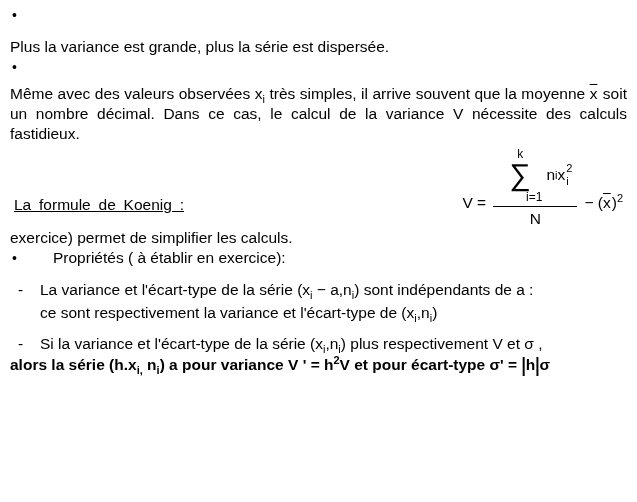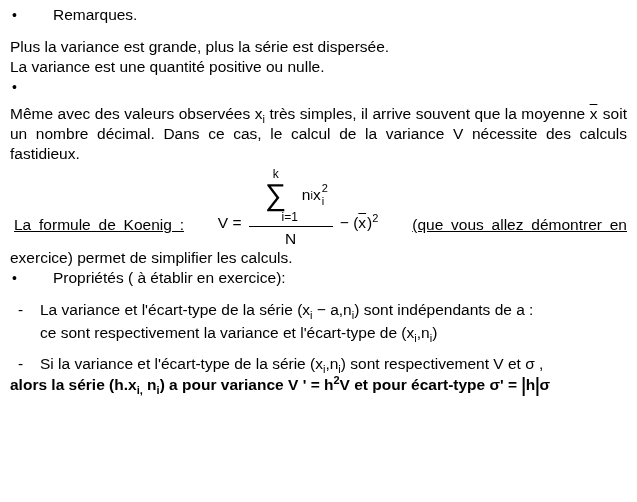--- a/index.html
+++ b/index.html
@@ -58,24 +58,22 @@
   .outdent-line{margin-top:9px;line-height:22px;font-weight:bold;}
   .tallbar{display:inline-block;transform:scaleY(1.3);}
 </style>
 </head>
 <body>
 
 <div class="page">
 
   <div class="bullet-row mb-r">
     <span class="bullet">•</span>
-    <span class="b-label">Remarques.</span>
   </div>
   <p class="body">Plus la variance est grande, plus la série est dispersée.</p>
-  <p class="body mb-sec">La variance  est une quantité positive ou nulle.</p>
 
   <div class="bullet-row mb-t">
     <span class="bullet">•</span>
   </div>
   <p class="body just methode-para">
     <span>Même avec des valeurs observées x</span><sub>i</sub><span> très simples, il arrive souvent que la moyenne </span><span class="xbar">x</span><span> soit un nombre décimal. Dans ce cas, le calcul de la variance V nécessite des calculs fastidieux.</span>
   </p>
 
   <div class="koenig-row">
     <span class="k-lead">La formule de Koenig :</span>
@@ -98,40 +96,39 @@
               </span>
           </span>
         </span>
         <span class="den">N</span>
       </span>
       <span class="minus-grp">
         <span>−</span>
         <span>(</span><span class="xbar">x</span><span>)</span><sup>2</sup>
       </span>
     </span>
-    <span class="k-trail">(que vous allez démontrer en</span>
   </div>
   <p class="body after-koenig">exercice) permet de simplifier les calculs.</p>
 
   <div class="bullet-row" style="margin-bottom:10px;">
     <span class="bullet">•</span>
     <span class="b-label">Propriétés ( à établir en exercice):</span>
   </div>
 
   <div class="dash-row">
     <span class="dash">-</span>
     <span class="dash-body">
       <span>La variance et l'écart-type de la série </span><span class="ms"><span>(x</span><sub>i</sub><span> − a,n</span><sub>i</sub><span>)</span></span><span> sont indépendants de a :</span><br>
       <span>ce sont respectivement la variance et l'écart-type de </span><span class="ms"><span>(x</span><sub>i</sub><span>,n</span><sub>i</sub><span>)</span></span>
     </span>
   </div>
 
   <div class="dash-row prop-gap">
     <span class="dash">-</span>
     <span class="dash-body">
-      <span>Si la variance et l'écart-type de la série </span><span class="ms"><span>(x</span><sub>i</sub><span>,n</span><sub>i</sub><span>)</span></span><span> sont respectivement V et σ ,</span>
+      <span>Si la variance et l'écart-type de la série </span><span class="ms"><span>(x</span><sub>i</sub><span>,n</span><sub>i</sub><span>)</span></span><span> plus respectivement V et σ ,</span>
     </span>
   </div>
   <p class="body outdent-line">
     <span>alors la série </span><span class="ms"><span>(h.x</span><sub>i,</sub><span> n</span><sub>i</sub><span>)</span></span><span> a pour variance </span><span class="ms"><span>V ' = h</span><sup>2</sup><span>V</span></span><span> et pour écart-type </span><span class="ms"><span>σ' = </span><span class="tallbar">|</span><span>h</span><span class="tallbar">|</span><span>σ</span></span>
   </p>
 
 </div>
 
 </body></html>

